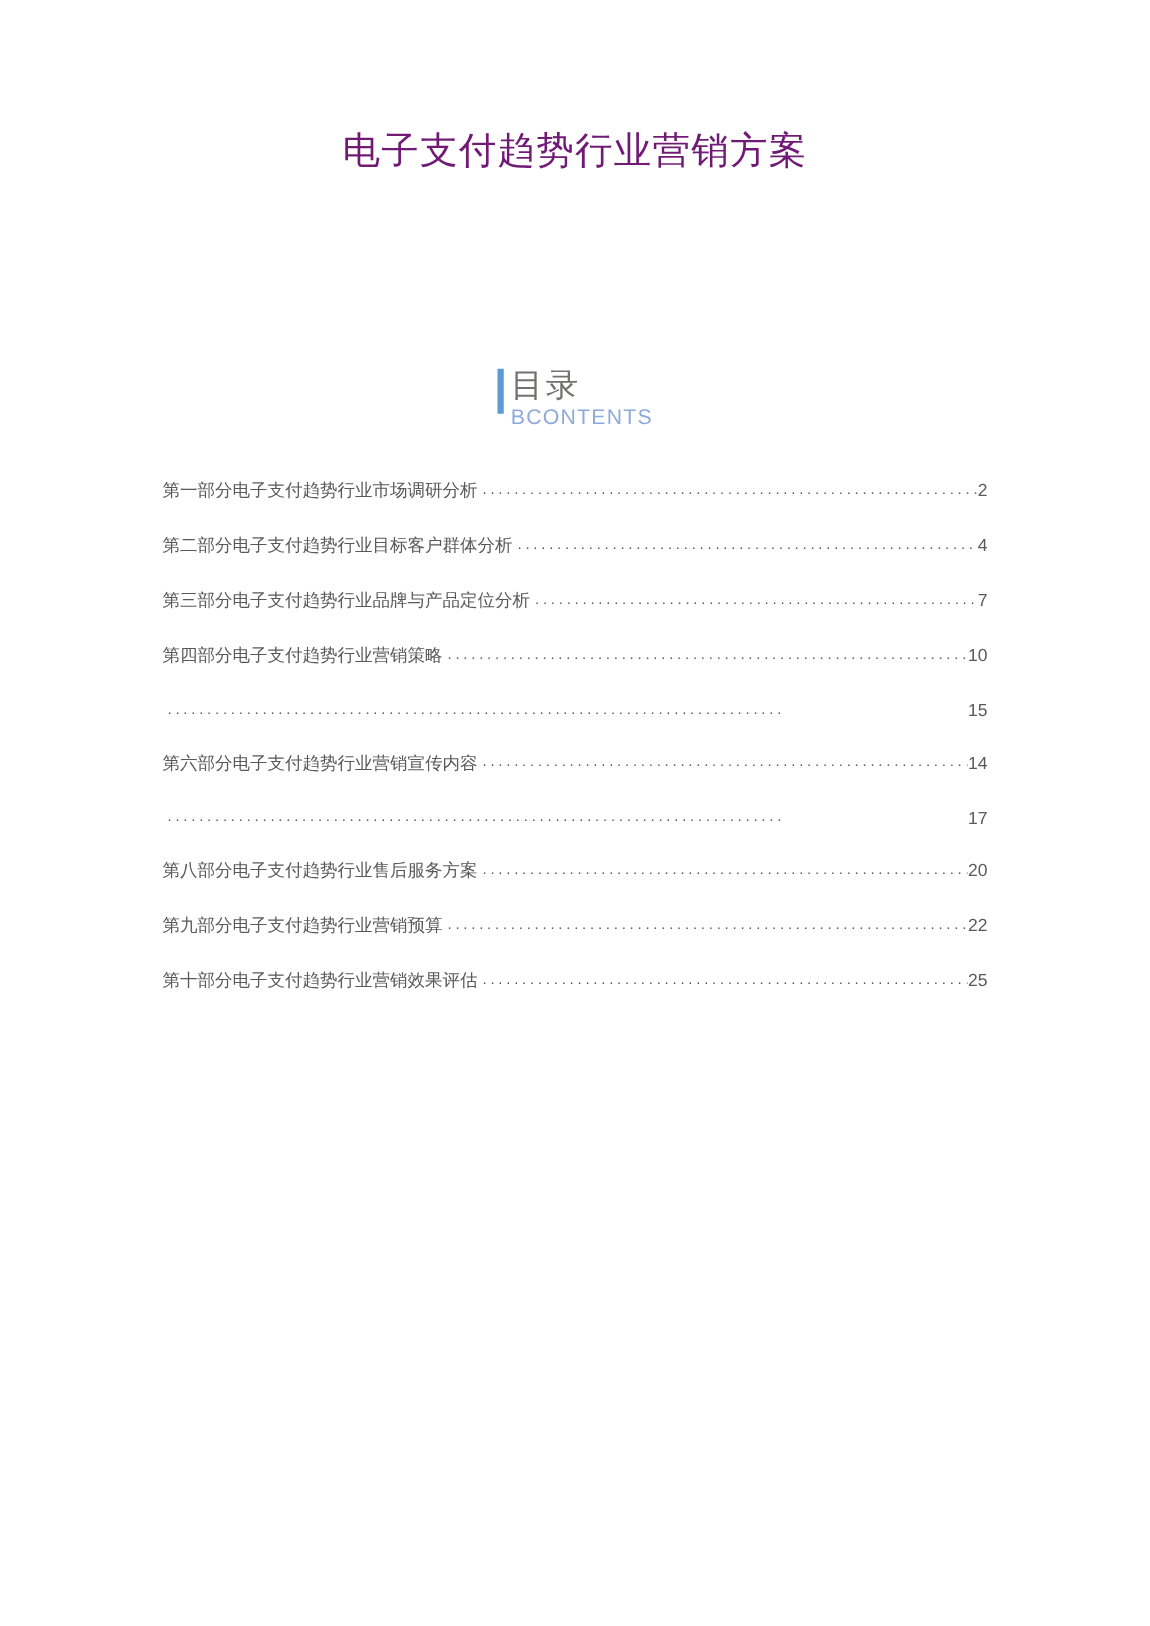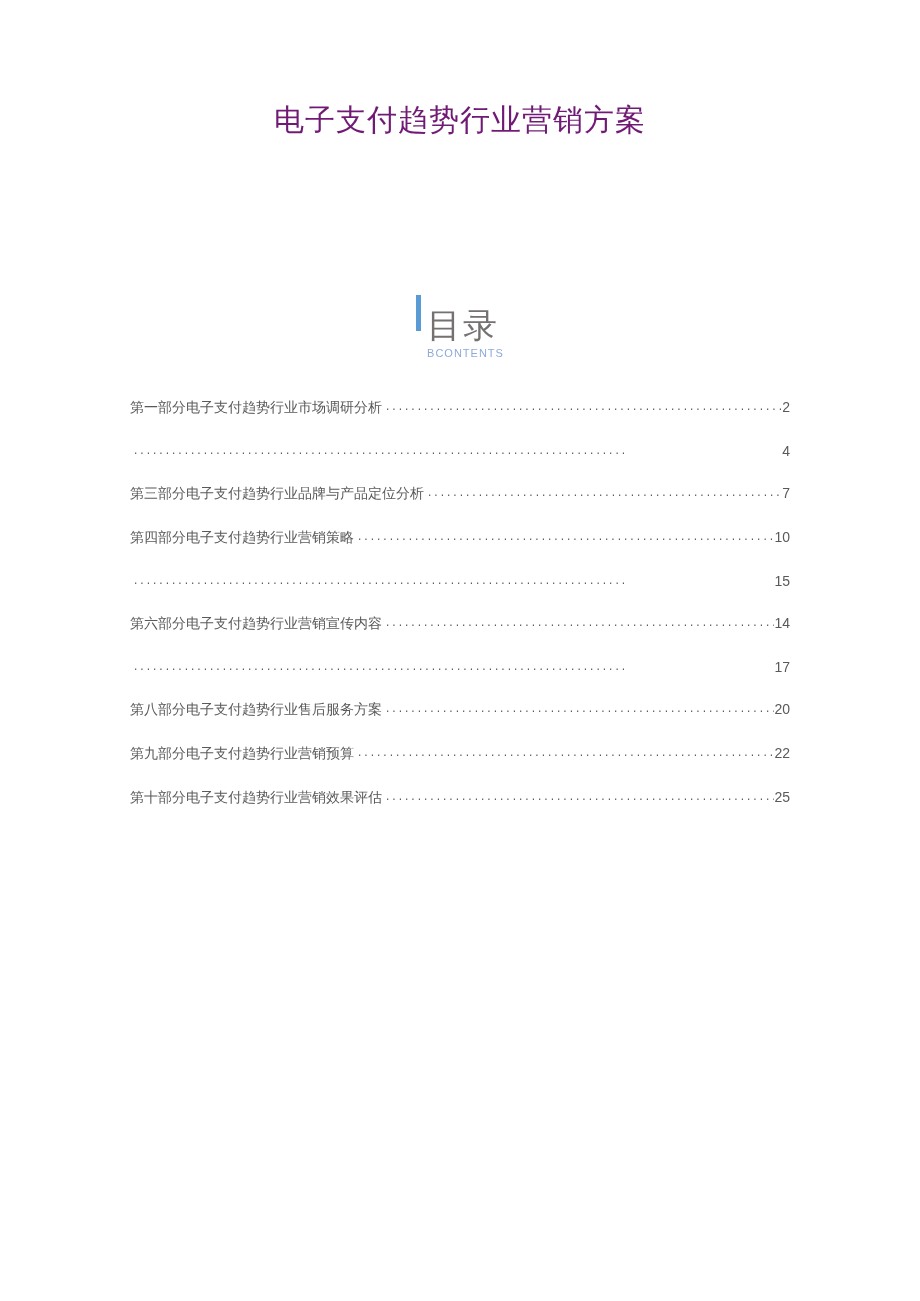--- a/index.html
+++ b/index.html
@@ -39,27 +39,26 @@
       background: #5b9bd5;
       margin-right: 6px;
       margin-top: 4px;
     }
     .toc-label-wrap {
       display: flex;
       flex-direction: column;
       align-items: flex-start;
     }
     .toc-label {
-      font-size: 34px;
+      font-size: 26px;
       color: #767171;
       letter-spacing: 2px;
-      margin-top: 12px;
     }
     .toc-sublabel {
-      font-size: 11px;
+      font-size: 17px;
       color: #8eaadb;
       letter-spacing: 1px;
       margin-top: -2px;
     }
     .toc-list {
       width: 100%;
     }
     .toc-row {
       display: flex;
       align-items: baseline;
@@ -103,20 +102,21 @@
   </div>
 </div>
 
 <div class="toc-list">
   <div class="toc-row">
     <span class="toc-text">第一部分电子支付趋势行业市场调研分析</span>
     <span class="toc-dots">..............................................................................</span>
     <span class="toc-page">2</span>
   </div>
   <div class="toc-row">
+    <span class="toc-text">第二部分电子支付趋势行业目标客户群体分析</span>
     <span class="toc-dots">..............................................................................</span>
     <span class="toc-page">4</span>
   </div>
   <div class="toc-row">
     <span class="toc-text">第三部分电子支付趋势行业品牌与产品定位分析</span>
     <span class="toc-dots">..............................................................................</span>
     <span class="toc-page">7</span>
   </div>
   <div class="toc-row">
     <span class="toc-text">第四部分电子支付趋势行业营销策略</span>

